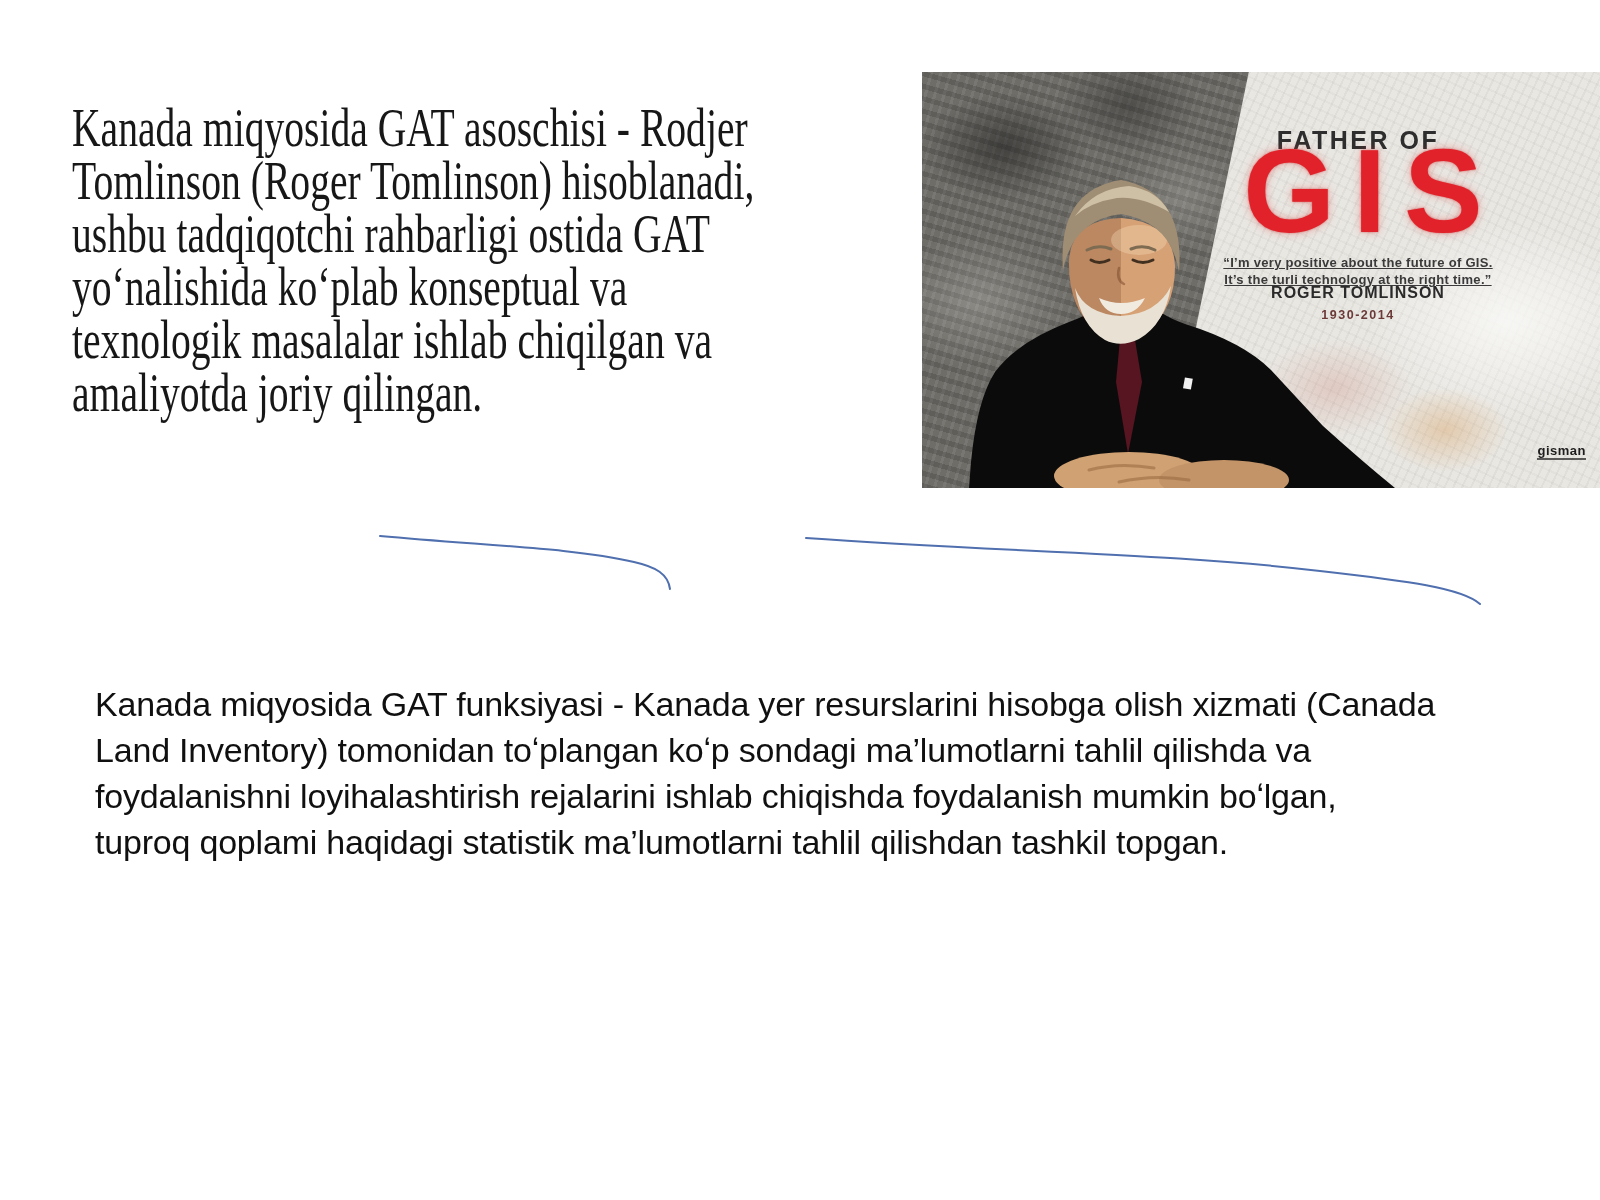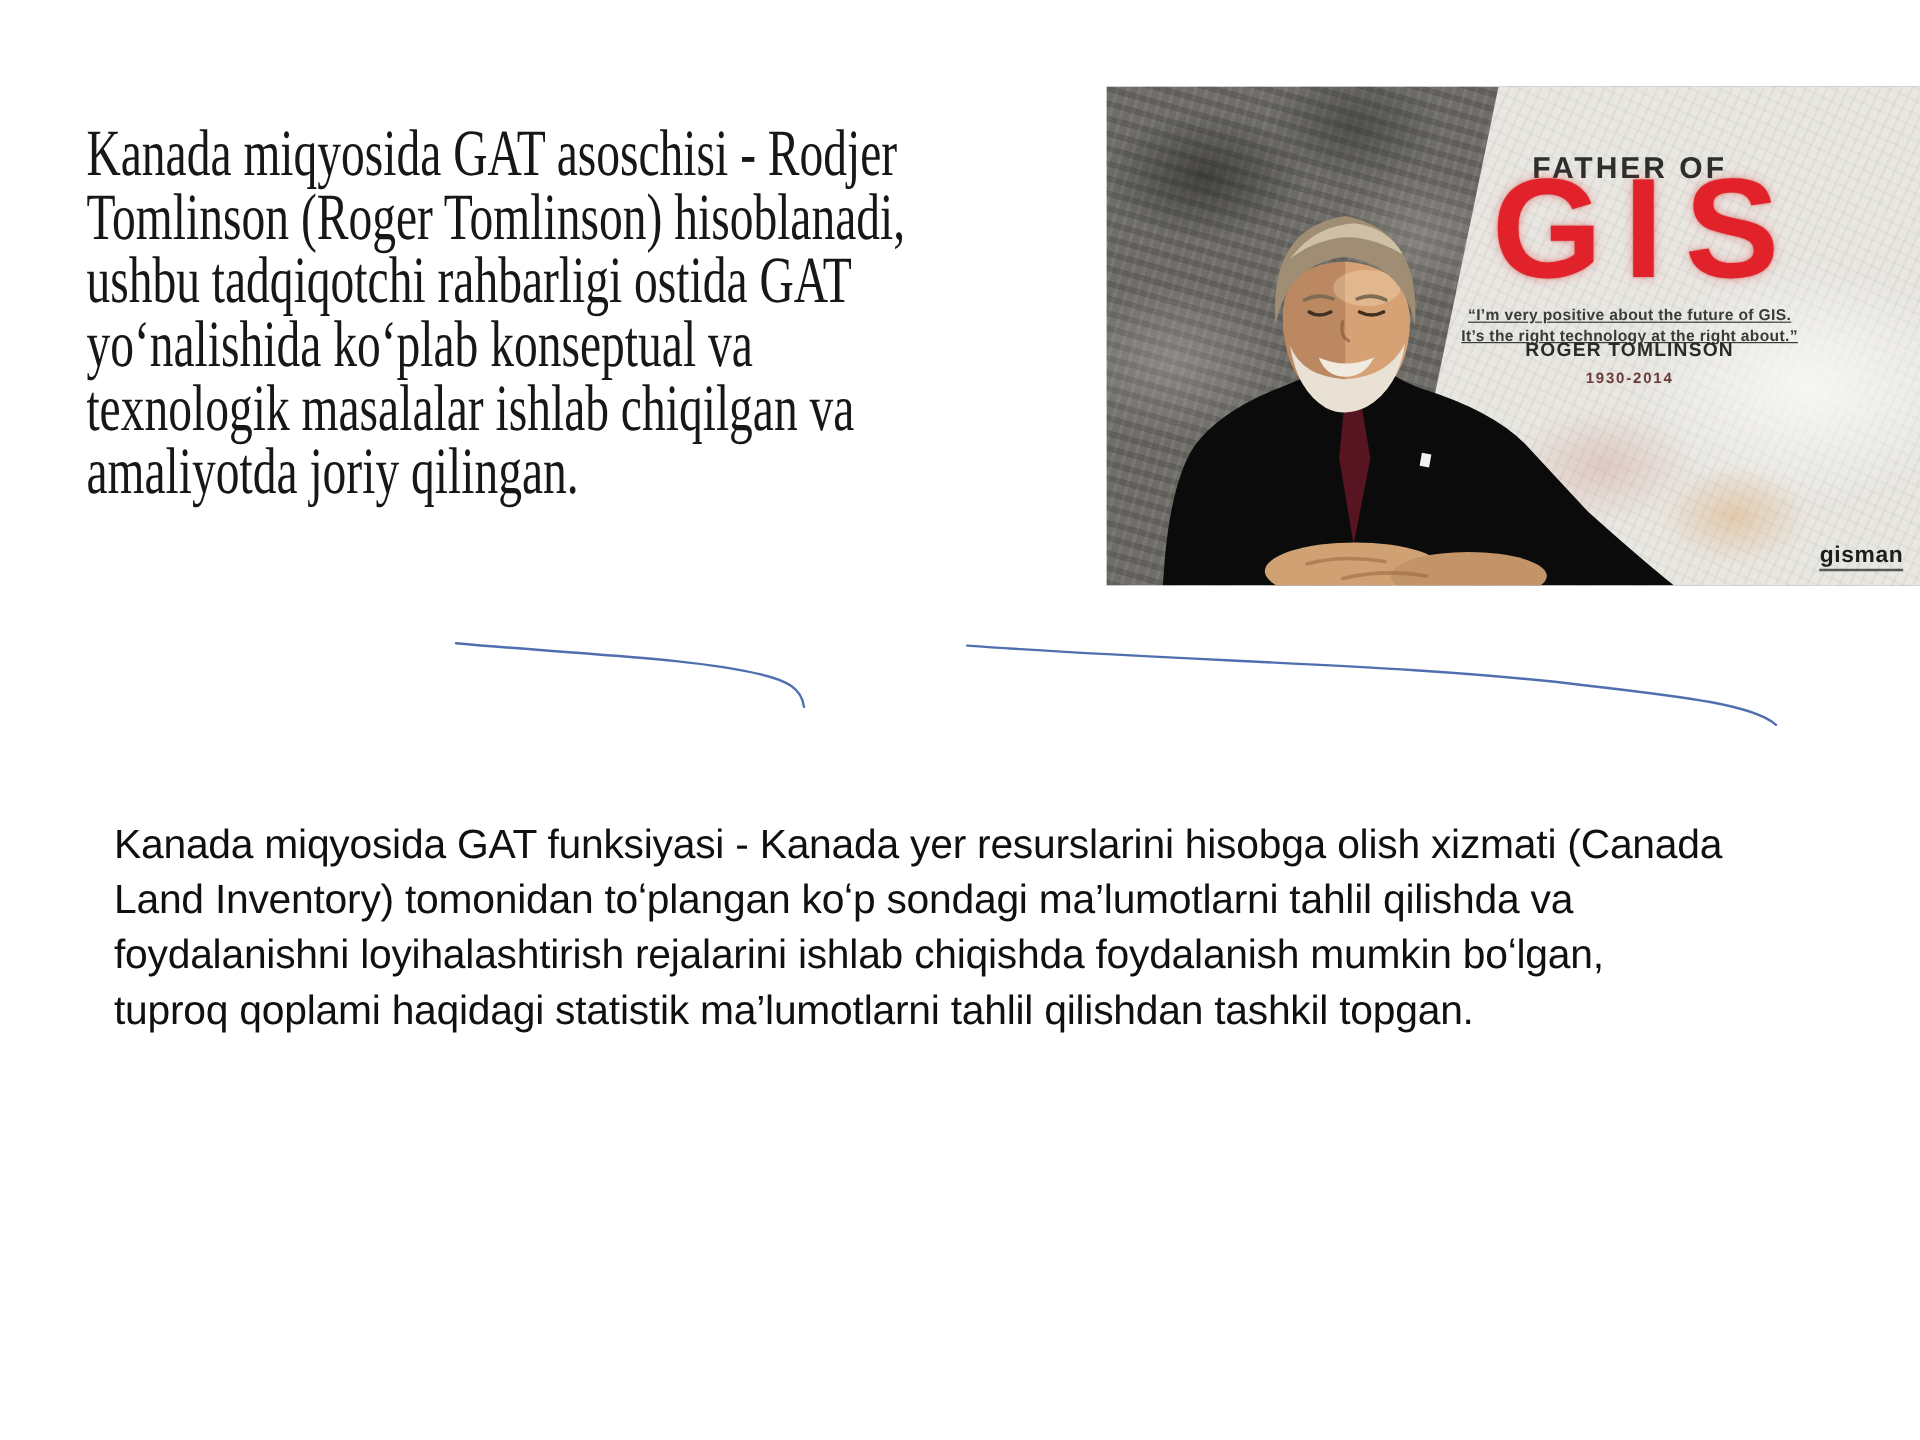--- a/index.html
+++ b/index.html
@@ -65,22 +65,22 @@
     top:60px; font-size:118px; line-height:1; letter-spacing:18px;
     padding-left:14px; 
     color:#e2222a;
     text-shadow:0 0 10px rgba(236,60,60,.40), 0 0 2px rgba(170,20,20,.55);
   }
   .q1,.q2{font-size:13px; line-height:17px; color:#3a3a3a; letter-spacing:.3px;text-decoration:underline;}
   .q1{top:182px;} .q2{top:199px;}
   .pname{top:208px; font-size:16px; letter-spacing:1px; color:#2a2a2a; line-height:26px;}
   .years{top:236px; font-size:12.5px; letter-spacing:1.5px; color:#6b3a38;}
   .brand{
-    position:absolute; right:24px; bottom:12px;
-    font-size:19px; font-weight:bold; color:#1d1d1d; letter-spacing:.5px;
+    position:absolute; right:24px; bottom:28px;
+    font-size:13px; font-weight:bold; color:#1d1d1d; letter-spacing:.5px;
     border-bottom:2px solid rgba(29,29,29,.7);
   }
 
   
   .curves{position:absolute; left:0; top:0; pointer-events:none;}
 
   
   .para2{
     position:absolute;
     left:95px; top:681px;
@@ -138,21 +138,21 @@
     <rect x="215" y="306" width="8" height="11" fill="#f2f2f2" transform="rotate(10 219 311)"></rect>
 
     <ellipse cx="160" cy="404" rx="75" ry="24" fill="#cfa173"></ellipse>
     <ellipse cx="255" cy="408" rx="65" ry="20" fill="#c39468"></ellipse>
     <path d="M120,398 Q150,390 185,396 M150,410 Q185,402 220,408" stroke="rgba(140,90,50,.45)" stroke-width="3" fill="none" stroke-linecap="round"></path>
   </svg>
 
   <div class="poster-text kicker">FATHER OF</div>
   <div class="poster-text gis">GIS</div>
   <div class="poster-text q1">“I’m very positive about the future of GIS.</div>
-  <div class="poster-text q2">It’s the right technology at the right about.”</div>
+  <div class="poster-text q2">It’s the turli technology at the right time.”</div>
   <div class="poster-text pname">ROGER TOMLINSON</div>
   <div class="poster-text years">1930-2014</div>
   <div class="brand">gisman</div>
 </div>
 
 <svg class="curves" width="1600" height="1200" viewBox="0 0 1600 1200">
   <path d="M 380 536 C 490 546 575 548 634 562 C 656 567 668 574 670 589" stroke="#4f6fae" stroke-width="2" fill="none" stroke-linecap="round"></path>
   <path d="M 806 538 C 1000 552 1170 553 1320 571 C 1408 581 1462 588 1480 604" stroke="#4f6fae" stroke-width="2" fill="none" stroke-linecap="round"></path>
 </svg>
 

